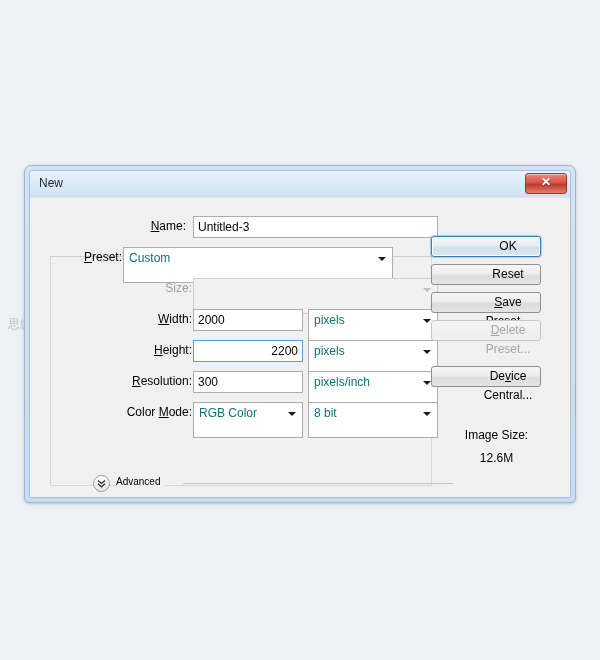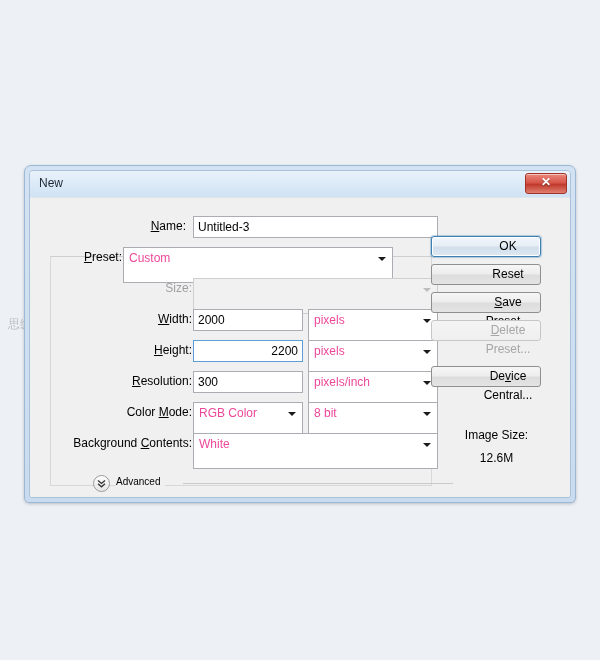--- a/index.html
+++ b/index.html
@@ -165,21 +165,21 @@
     box-shadow: inset 0 0 0 1px #ffffff;
   }
 
   .combo {
     position: absolute;
     box-sizing: border-box;
     height: 36px;
     background: #ffffff;
     border: 1px solid #abadb3;
     font-size: 12px;
-    color: #ec4899;
+    color: #0f766e;
     cursor: pointer;
   }
   .combo .val {
     position: absolute;
     left: 5px;
     top: 3px;
     right: 22px;
     white-space: nowrap;
     overflow: hidden;
     line-height: 15px;
@@ -379,29 +379,20 @@
           <div class="combo" style="left:163px; width:110px;">
             <div class="val">RGB Color</div>
             <div class="arrow"></div>
           </div>
           <div class="combo" style="left:278px; width:130px;">
             <div class="val">8 bit</div>
             <div class="arrow"></div>
           </div>
         </div>
 
-        <div class="row" style="top:235px; width:405px;">
-          <div class="lbl" style="right:243px;">
-            <span>Background </span><u>C</u><span>ontents:</span>
-          </div>
-          <div class="combo" style="left:163px; width:245px;">
-            <div class="val">White</div>
-            <div class="arrow"></div>
-          </div>
-        </div>
 
         <div class="advanced-row">
           <div class="disclose">
             <svg width="11" height="11" viewBox="0 0 11 11">
               <path d="M2 2.5 L5.5 5.5 L9 2.5" stroke="#333" stroke-width="1.3" fill="none"></path>
               <path d="M2 5.8 L5.5 8.8 L9 5.8" stroke="#333" stroke-width="1.3" fill="none"></path>
             </svg>
           </div>
           <div class="adv-label">Advanced</div>
           <div class="adv-line"></div>

